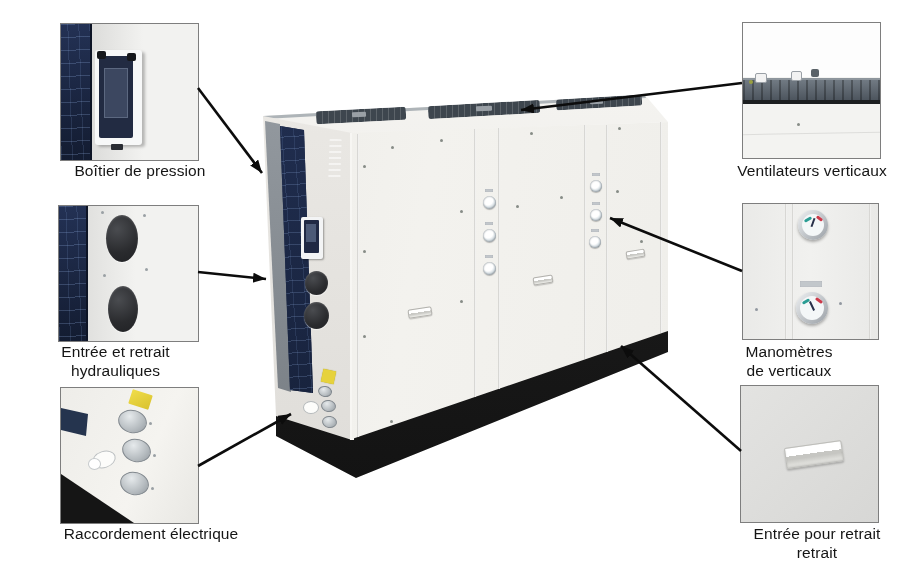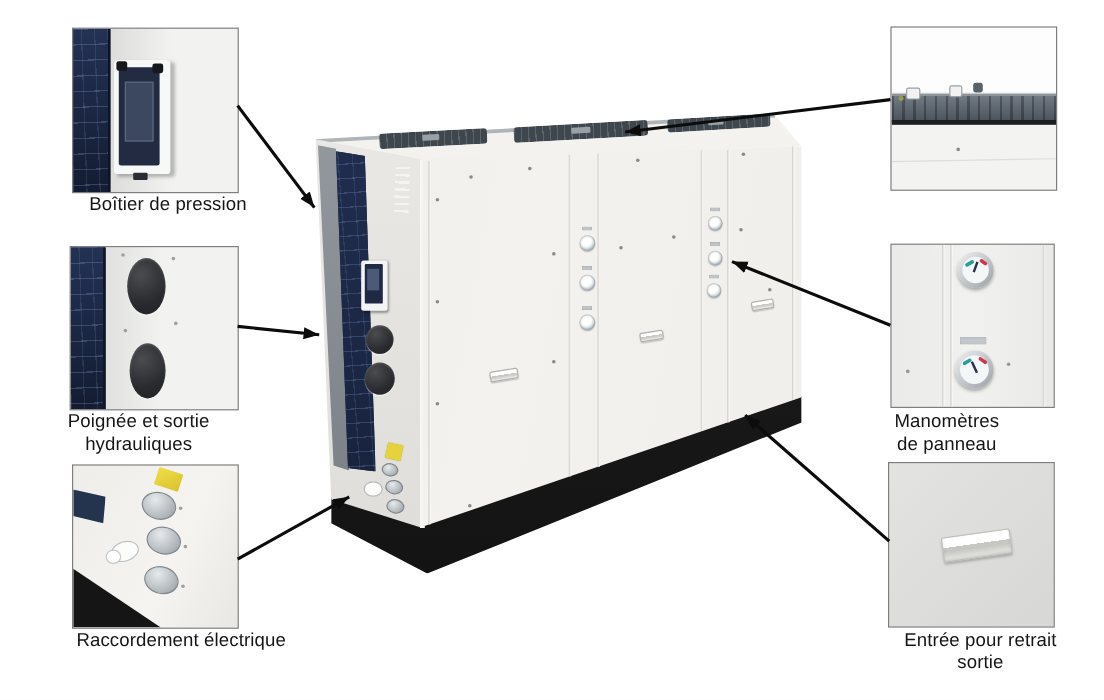--- a/index.html
+++ b/index.html
@@ -146,21 +146,21 @@
   <div class="thumb" style="left:58px;top:205px;width:139px;height:135px;background:linear-gradient(90deg,#d6d6d4,#f2f2f0 55%);">
     <div class="coilstrip" style="width:27px;border-right:2px solid #0d1425;"></div>
     <div class="darkport" style="left:47px;top:9px;width:32px;height:47px;"></div>
     <div class="darkport" style="left:49px;top:80px;width:30px;height:46px;"></div>
     <div class="screw" style="left:42px;top:5px;background:#9aa0a4;"></div>
     <div class="screw" style="left:84px;top:8px;background:#9aa0a4;"></div>
     <div class="screw" style="left:86px;top:62px;background:#9aa0a4;"></div>
     <div class="screw" style="left:44px;top:68px;background:#9aa0a4;"></div>
   </div>
   <div class="callout-label" style="left:28px;top:343px;width:175px;">
-    <div>Poignée et sortie</div>
+    <div>Entrée et retrait</div>
     <div>hydrauliques</div>
   </div>
 
   <div class="thumb" style="left:60px;top:387px;width:137px;height:135px;background:linear-gradient(115deg,#eeede9,#f5f4f0 60%,#e8e7e3);">
     <div class="face" style="clip-path:polygon(0px 20px,27px 26px,25px 48px,0px 42px);background:#25344e;"></div>
     <div class="face" style="clip-path:polygon(0px 86px,73px 135px,0px 135px);background:#151515;"></div>
     <div class="abs" style="left:69px;top:4px;width:21px;height:15px;background:linear-gradient(135deg,#f0dd4a,#d9c22e);transform:rotate(18deg);border-radius:1px;"></div>
     <div class="gland" style="left:57px;top:22px;width:27px;height:21px;transform:rotate(14deg);"></div>
     <div class="gland" style="left:61px;top:51px;width:27px;height:21px;transform:rotate(14deg);"></div>
     <div class="gland" style="left:59px;top:84px;width:27px;height:21px;transform:rotate(14deg);"></div>
@@ -180,20 +180,23 @@
                 background-image:repeating-linear-gradient(90deg,rgba(0,0,0,.28) 0 2px,transparent 2px 9px),linear-gradient(180deg,#717a83,#49515a);
                 border-top:2px solid #8d959c;"></div>
     <div class="abs" style="left:0;top:77px;width:137px;height:4px;background:#1c1e20;"></div>
     <div class="abs" style="left:12px;top:50px;width:10px;height:8px;background:#f2f2f2;border:1px solid #9aa0a6;border-radius:2px;"></div>
     <div class="abs" style="left:48px;top:48px;width:9px;height:8px;background:#f2f2f2;border:1px solid #9aa0a6;border-radius:2px;"></div>
     <div class="abs" style="left:68px;top:46px;width:8px;height:8px;background:#5a6268;border-radius:2px;"></div>
     <div class="abs" style="left:6px;top:57px;width:4px;height:4px;background:#9aa040;border-radius:50%;"></div>
     <div class="screw" style="left:54px;top:100px;"></div>
     <div class="abs" style="left:0;top:110px;width:137px;height:1px;background:#dddddb;transform:rotate(-1deg);"></div>
   </div>
+  <div class="callout-label" style="left:722px;top:162px;width:180px;">
+    <div>Ventilateurs verticaux</div>
+  </div>
 
   <div class="thumb" style="left:742px;top:203px;width:135px;height:135px;background:linear-gradient(90deg,#eaeae8,#f1f1ef 50%,#e9e9e7);">
     <div class="seam" style="left:42px;top:0;height:135px;"></div>
     <div class="seam" style="left:49px;top:0;height:135px;"></div>
     <div class="seam" style="left:126px;top:0;height:135px;"></div>
 
     <div class="abs" style="left:55px;top:6px;width:30px;height:30px;border-radius:50%;
                 background:linear-gradient(135deg,#eef0f2,#9aa0a6);box-shadow:0 2px 3px rgba(0,0,0,.3);"></div>
     <div class="abs" style="left:59px;top:10px;width:22px;height:22px;border-radius:50%;background:#f4f7f8;"></div>
     <div class="abs" style="left:73px;top:13px;width:7px;height:3px;background:#cc3a4a;border-radius:2px;transform:rotate(35deg);"></div>
@@ -206,31 +209,31 @@
                 background:linear-gradient(135deg,#eef0f2,#9aa0a6);box-shadow:0 2px 3px rgba(0,0,0,.3);"></div>
     <div class="abs" style="left:57px;top:92px;width:24px;height:24px;border-radius:50%;background:#f4f7f8;"></div>
     <div class="abs" style="left:72px;top:95px;width:8px;height:3px;background:#cc3a4a;border-radius:2px;transform:rotate(35deg);"></div>
     <div class="abs" style="left:59px;top:96px;width:8px;height:3px;background:#2a9d94;border-radius:2px;transform:rotate(-30deg);"></div>
     <div class="abs" style="left:68px;top:97px;width:2px;height:10px;background:#28304a;transform:rotate(-25deg);"></div>
     <div class="screw" style="left:12px;top:104px;background:#9298a0;"></div>
     <div class="screw" style="left:96px;top:98px;background:#9298a0;"></div>
   </div>
   <div class="callout-label" style="left:699px;top:343px;width:180px;">
     <div>Manomètres</div>
-    <div>de panneau</div>
+    <div>de verticaux</div>
   </div>
 
   <div class="thumb" style="left:740px;top:385px;width:137px;height:136px;background:linear-gradient(135deg,#e3e3e1,#d7d7d5);">
     <div class="abs" style="left:44px;top:58px;width:56px;height:19px;transform:rotate(-8deg);border-radius:2px;
                 background:linear-gradient(180deg,#ffffff 0 42%,#c6c6c2 42% 60%,#e9e9e5);
                 border:1px solid #bdbdb9;box-shadow:0 2px 2px rgba(0,0,0,.22), inset 0 -1px 2px rgba(0,0,0,.12);"></div>
   </div>
   <div class="callout-label" style="left:727px;top:525px;width:180px;">
     <div>Entrée pour retrait</div>
-    <div>sortie</div>
+    <div>retrait</div>
   </div>
 
   <svg class="arrows" width="920" height="583" viewBox="0 0 920 583">
     <defs>
       <marker id="ah" markerUnits="userSpaceOnUse" markerWidth="15" markerHeight="12" refX="13" refY="5" orient="auto">
         <path d="M0,0 L13,5 L0,10 z" fill="#0c0c0c"></path>
       </marker>
     </defs>
     <line x1="198" y1="88" x2="262" y2="173" stroke="#0c0c0c" stroke-width="2.6" marker-end="url(#ah)"></line>
     <line x1="198" y1="272" x2="266" y2="279" stroke="#0c0c0c" stroke-width="2.6" marker-end="url(#ah)"></line>

